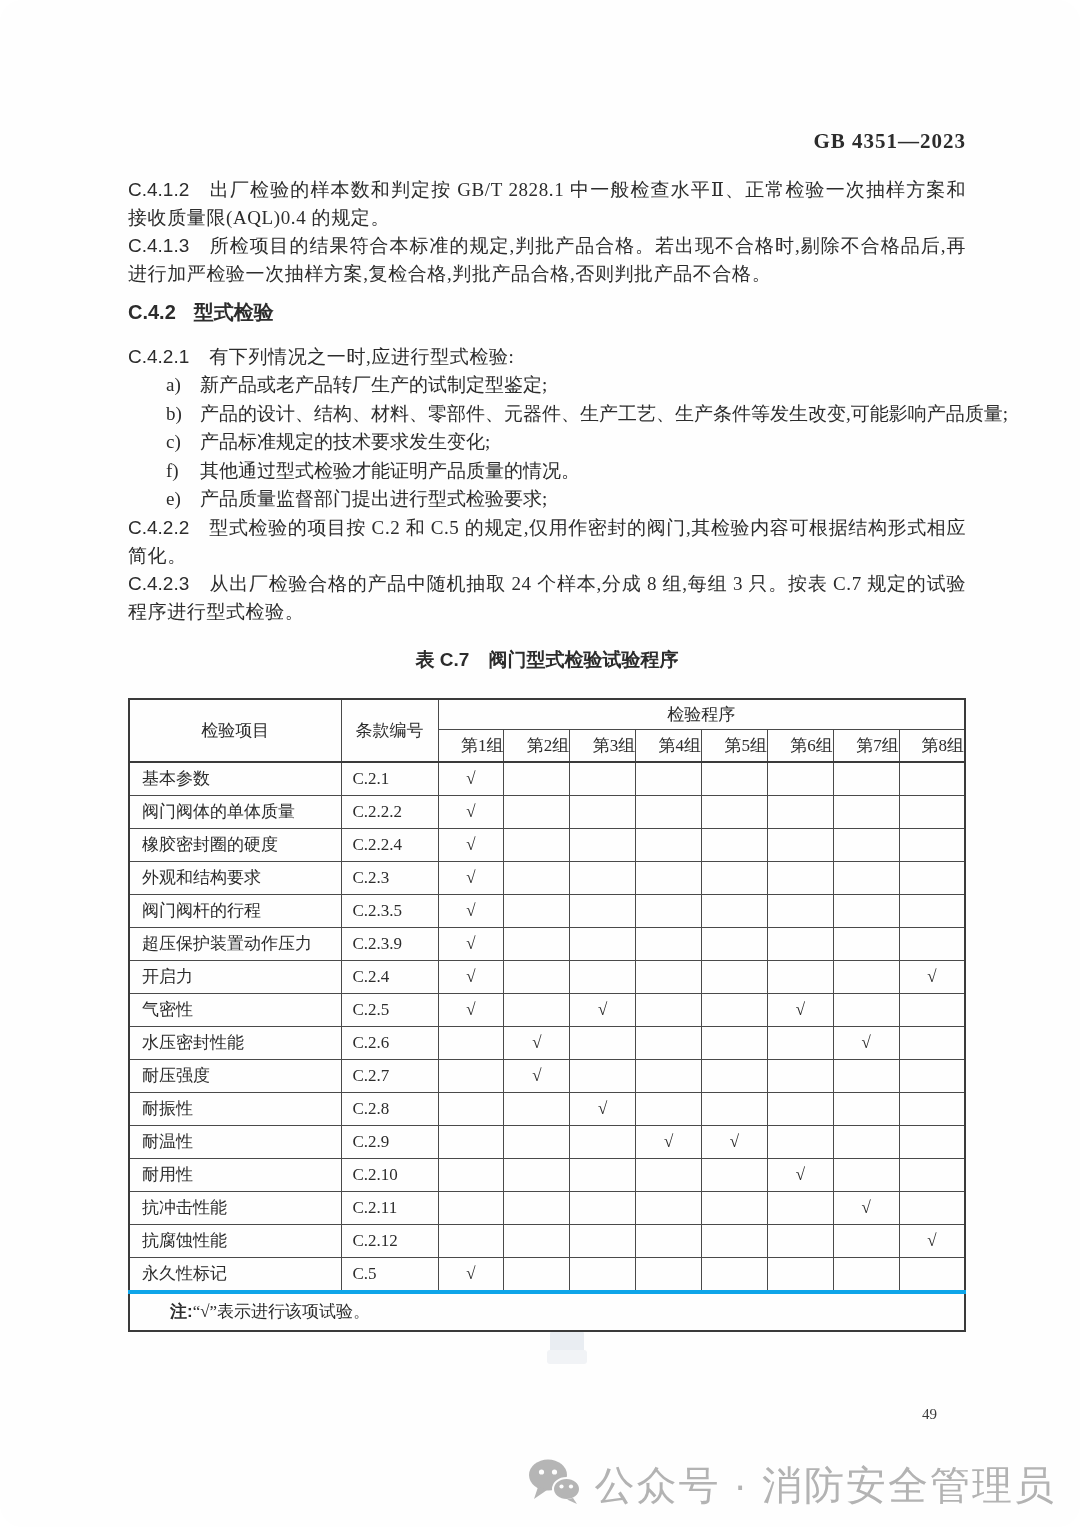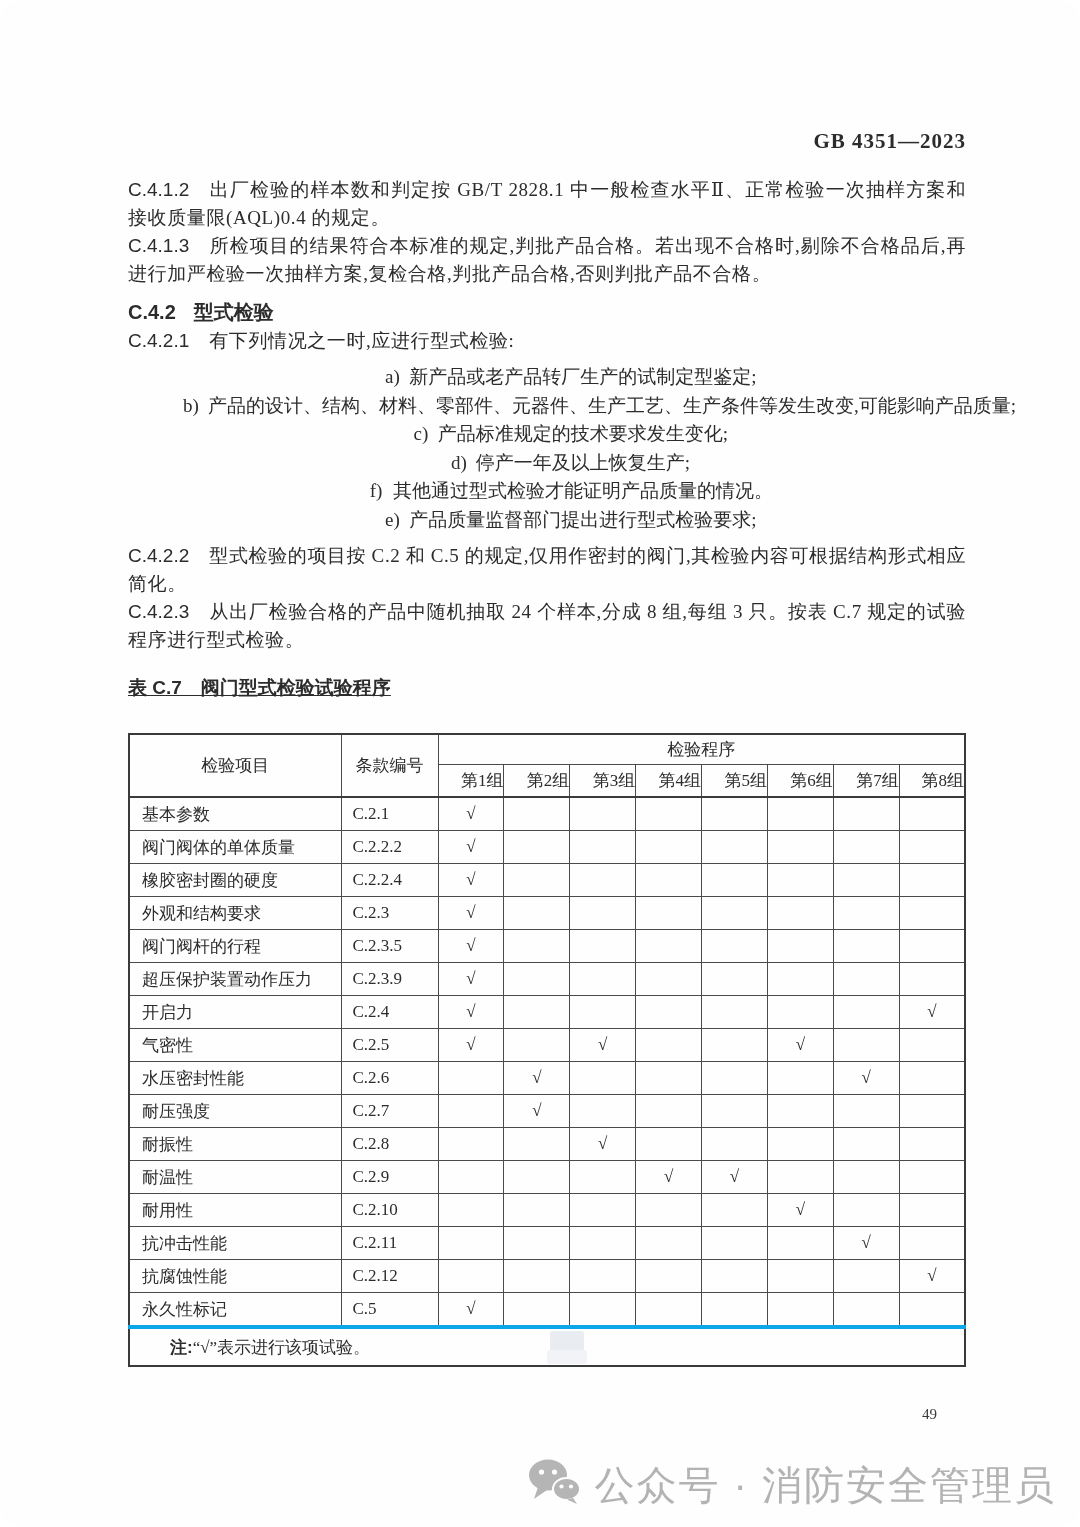--- a/index.html
+++ b/index.html
@@ -18,34 +18,34 @@
   .para { margin:0; font-size:19px; line-height:28px; text-align:justify; letter-spacing:0.6px; }
   .clause-label {
     font-family:"Liberation Sans","DejaVu Sans",sans-serif;
     font-weight:400; margin-right:20px; letter-spacing:0;
   }
   .section-heading {
     margin:10px 0 0 0; font-family:"Liberation Sans","DejaVu Sans",sans-serif;
     font-weight:700; font-size:20px; line-height:28px;
   }
   .section-heading .sec-label { margin-right:18px; }
-  .c421 { margin-top:1px; }
-
-  .cond-list { margin:8px;text-align:center; }
+  .c421 { margin-top:17px; }
+
+  .cond-list { margin:0; }
   .cond { font-size:19px; line-height:28.5px; white-space:nowrap; }
   .cond .marker { display:inline-block; margin-left:38px; width:34px; }
 
   .caption {
-    margin:20px 0 0 0; text-align:left;
+    margin:20px 0 0 0; text-align:center;
     font-family:"Liberation Sans","DejaVu Sans",sans-serif;
-    font-weight:700; font-size:19px; line-height:28px;text-decoration:underline;
+    font-weight:700; font-size:19px; line-height:28px;
   }
 
   table.proc-table {
-    margin-top:31px; border-collapse:collapse; table-layout:fixed;
+    margin-top:24px; border-collapse:collapse; table-layout:fixed;
     width:838px; font-size:17px; color:#2c2c2c;
     border:2px solid #3a3a3a;
     padding-left:45px;
   }
   .proc-table th, .proc-table td { border:1px solid #4a4a4a; font-weight:normal; padding:0; }
   .proc-table thead .proc-row th { height:29px; text-align:center; }
   .proc-table thead .group-row th { height:31px; text-align:right; }
   .proc-table thead .group-row th,
   .proc-table thead th[rowspan] { border-bottom:2px solid #3a3a3a; }
   .proc-table tbody td { height:32px; }
@@ -90,21 +90,20 @@
     <p class="para"><span class="clause-label">C.4.1.3</span><span>所检项目的结果符合本标准的规定,判批产品合格。若出现不合格时,剔除不合格品后,再进行加严检验一次抽样方案,复检合格,判批产品合格,否则判批产品不合格。</span></p>
 
     <h3 class="section-heading"><span class="sec-label">C.4.2</span><span>型式检验</span></h3>
 
     <p class="para c421"><span class="clause-label">C.4.2.1</span><span>有下列情况之一时,应进行型式检验:</span></p>
 
     <div class="cond-list">
       <div class="cond"><span class="marker">a)</span><span>新产品或老产品转厂生产的试制定型鉴定;</span></div>
       <div class="cond"><span class="marker">b)</span><span>产品的设计、结构、材料、零部件、元器件、生产工艺、生产条件等发生改变,可能影响产品质量;</span></div>
       <div class="cond"><span class="marker">c)</span><span>产品标准规定的技术要求发生变化;</span></div>
-      <div class="cond"><span class="marker">d)</span><span>停产一年及以上恢复生产;</span></div>
       <div class="cond"><span class="marker">f)</span><span>其他通过型式检验才能证明产品质量的情况。</span></div>
       <div class="cond"><span class="marker">e)</span><span>产品质量监督部门提出进行型式检验要求;</span></div>
     </div>
 
     <p class="para"><span class="clause-label">C.4.2.2</span><span>型式检验的项目按 C.2 和 C.5 的规定,仅用作密封的阀门,其检验内容可根据结构形式相应简化。</span></p>
 
     <p class="para"><span class="clause-label">C.4.2.3</span><span>从出厂检验合格的产品中随机抽取 24 个样本,分成 8 组,每组 3 只。按表 C.7 规定的试验程序进行型式检验。</span></p>
 
     <div class="caption">表 C.7　阀门型式检验试验程序</div>
 

